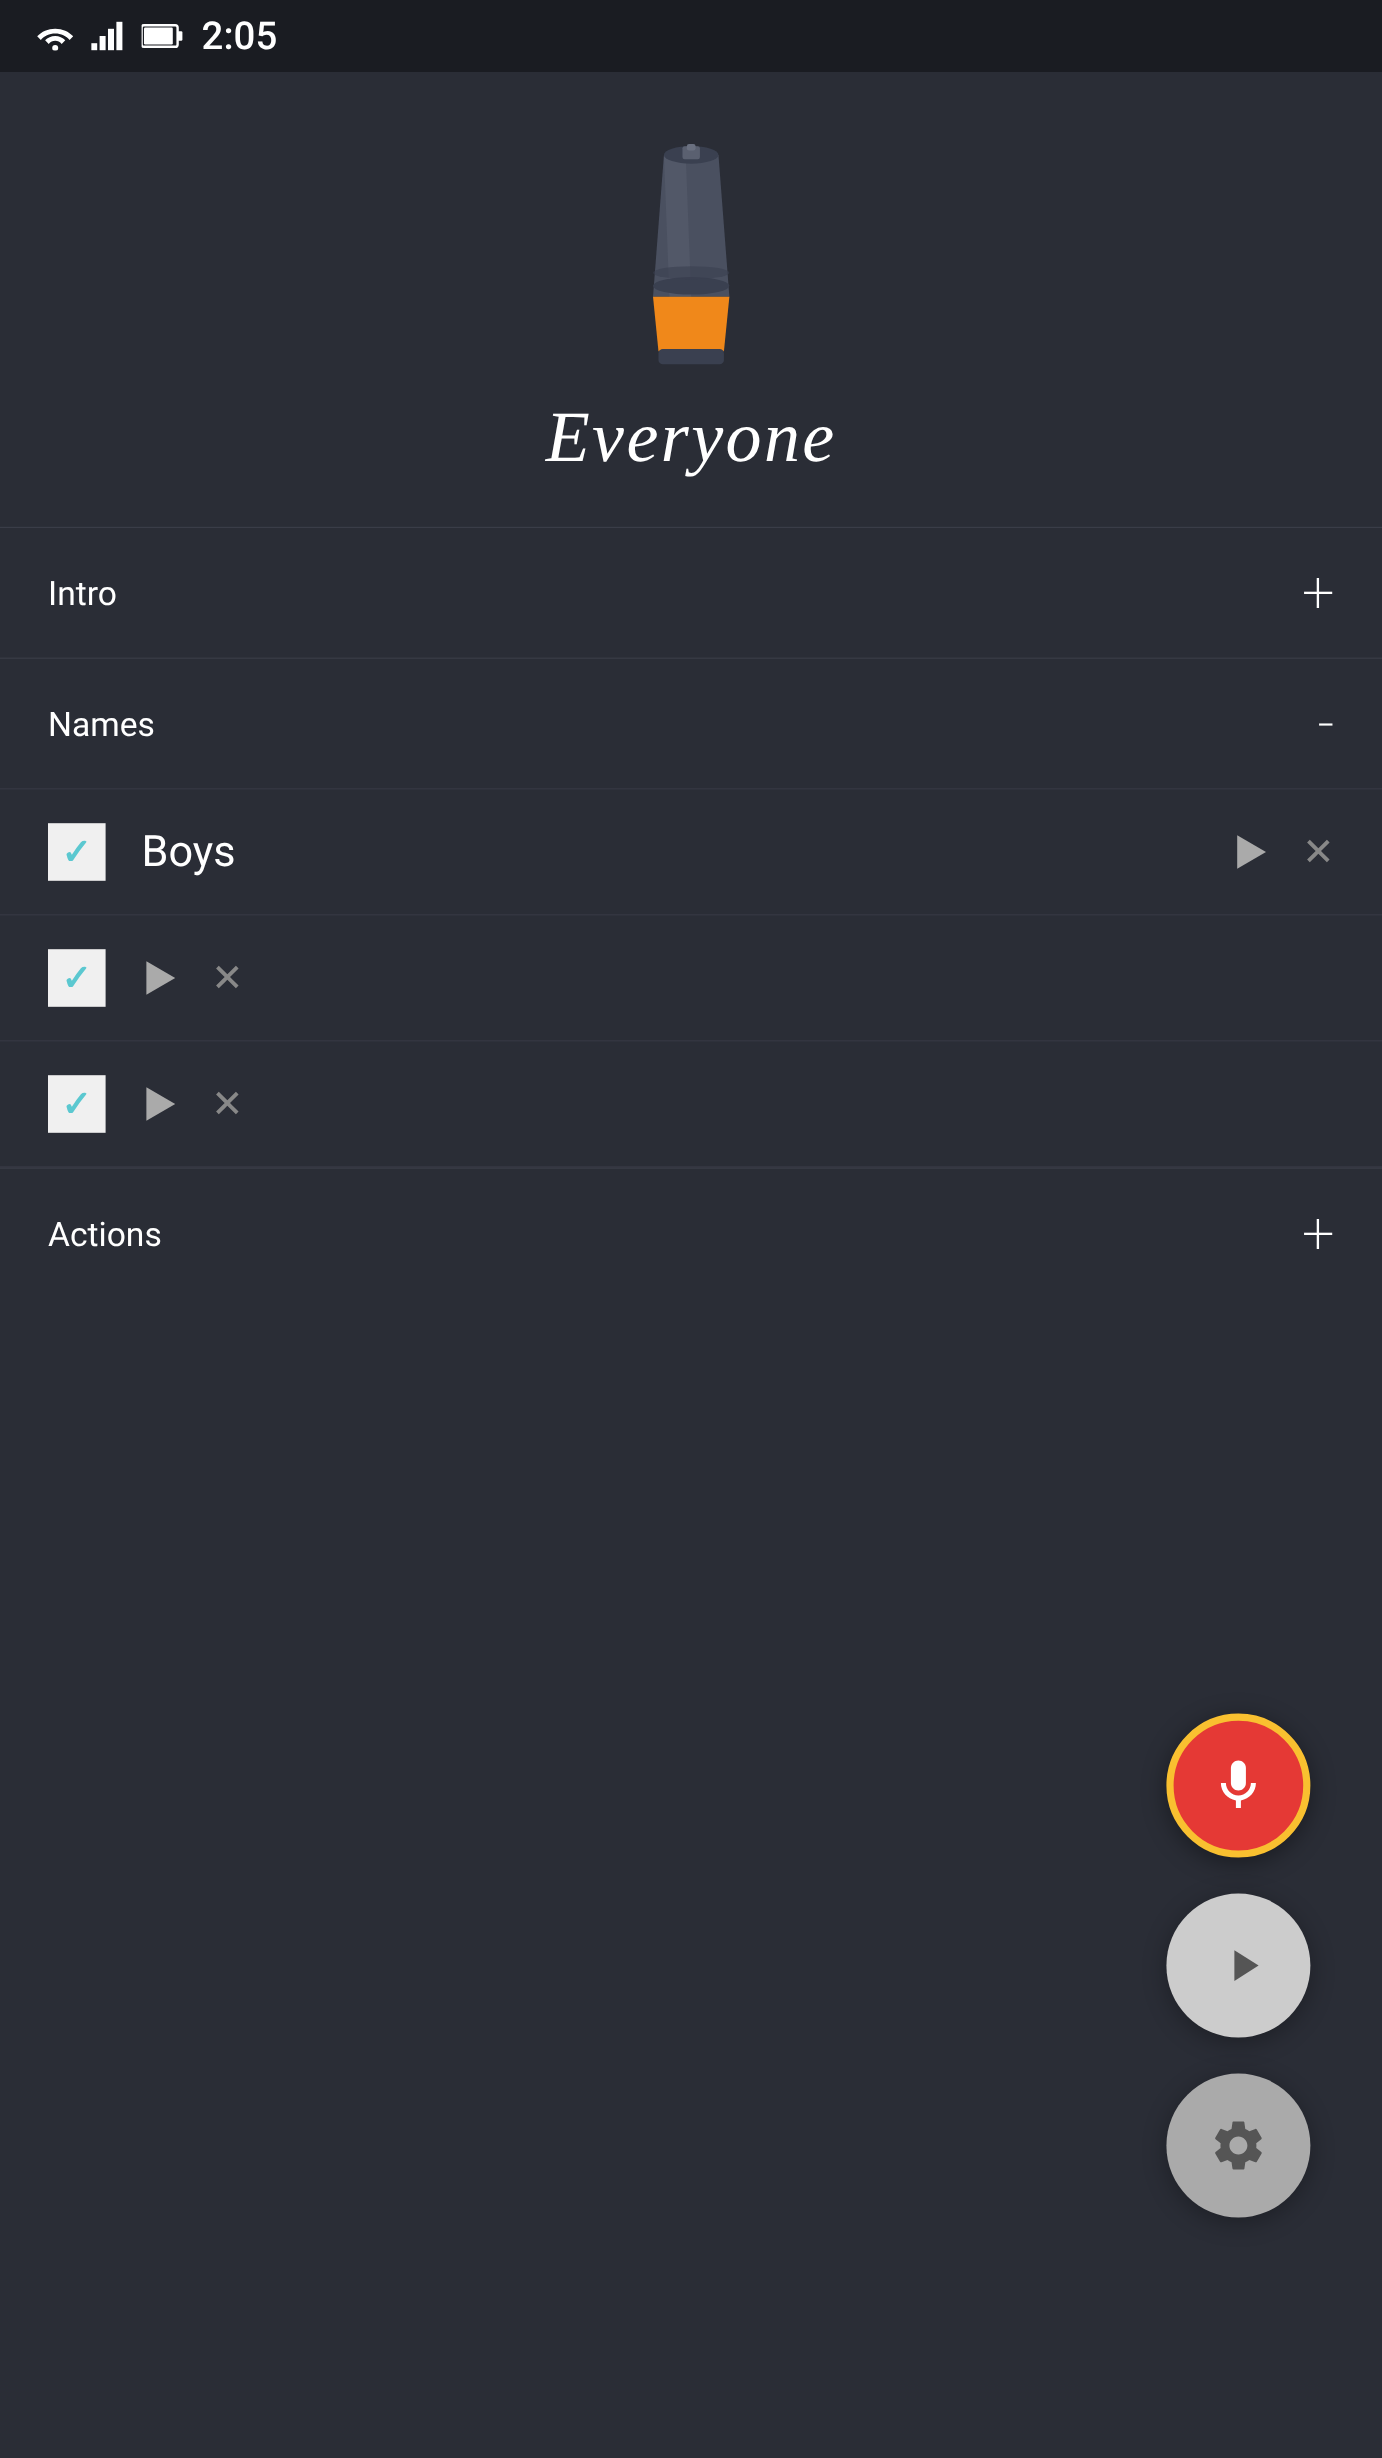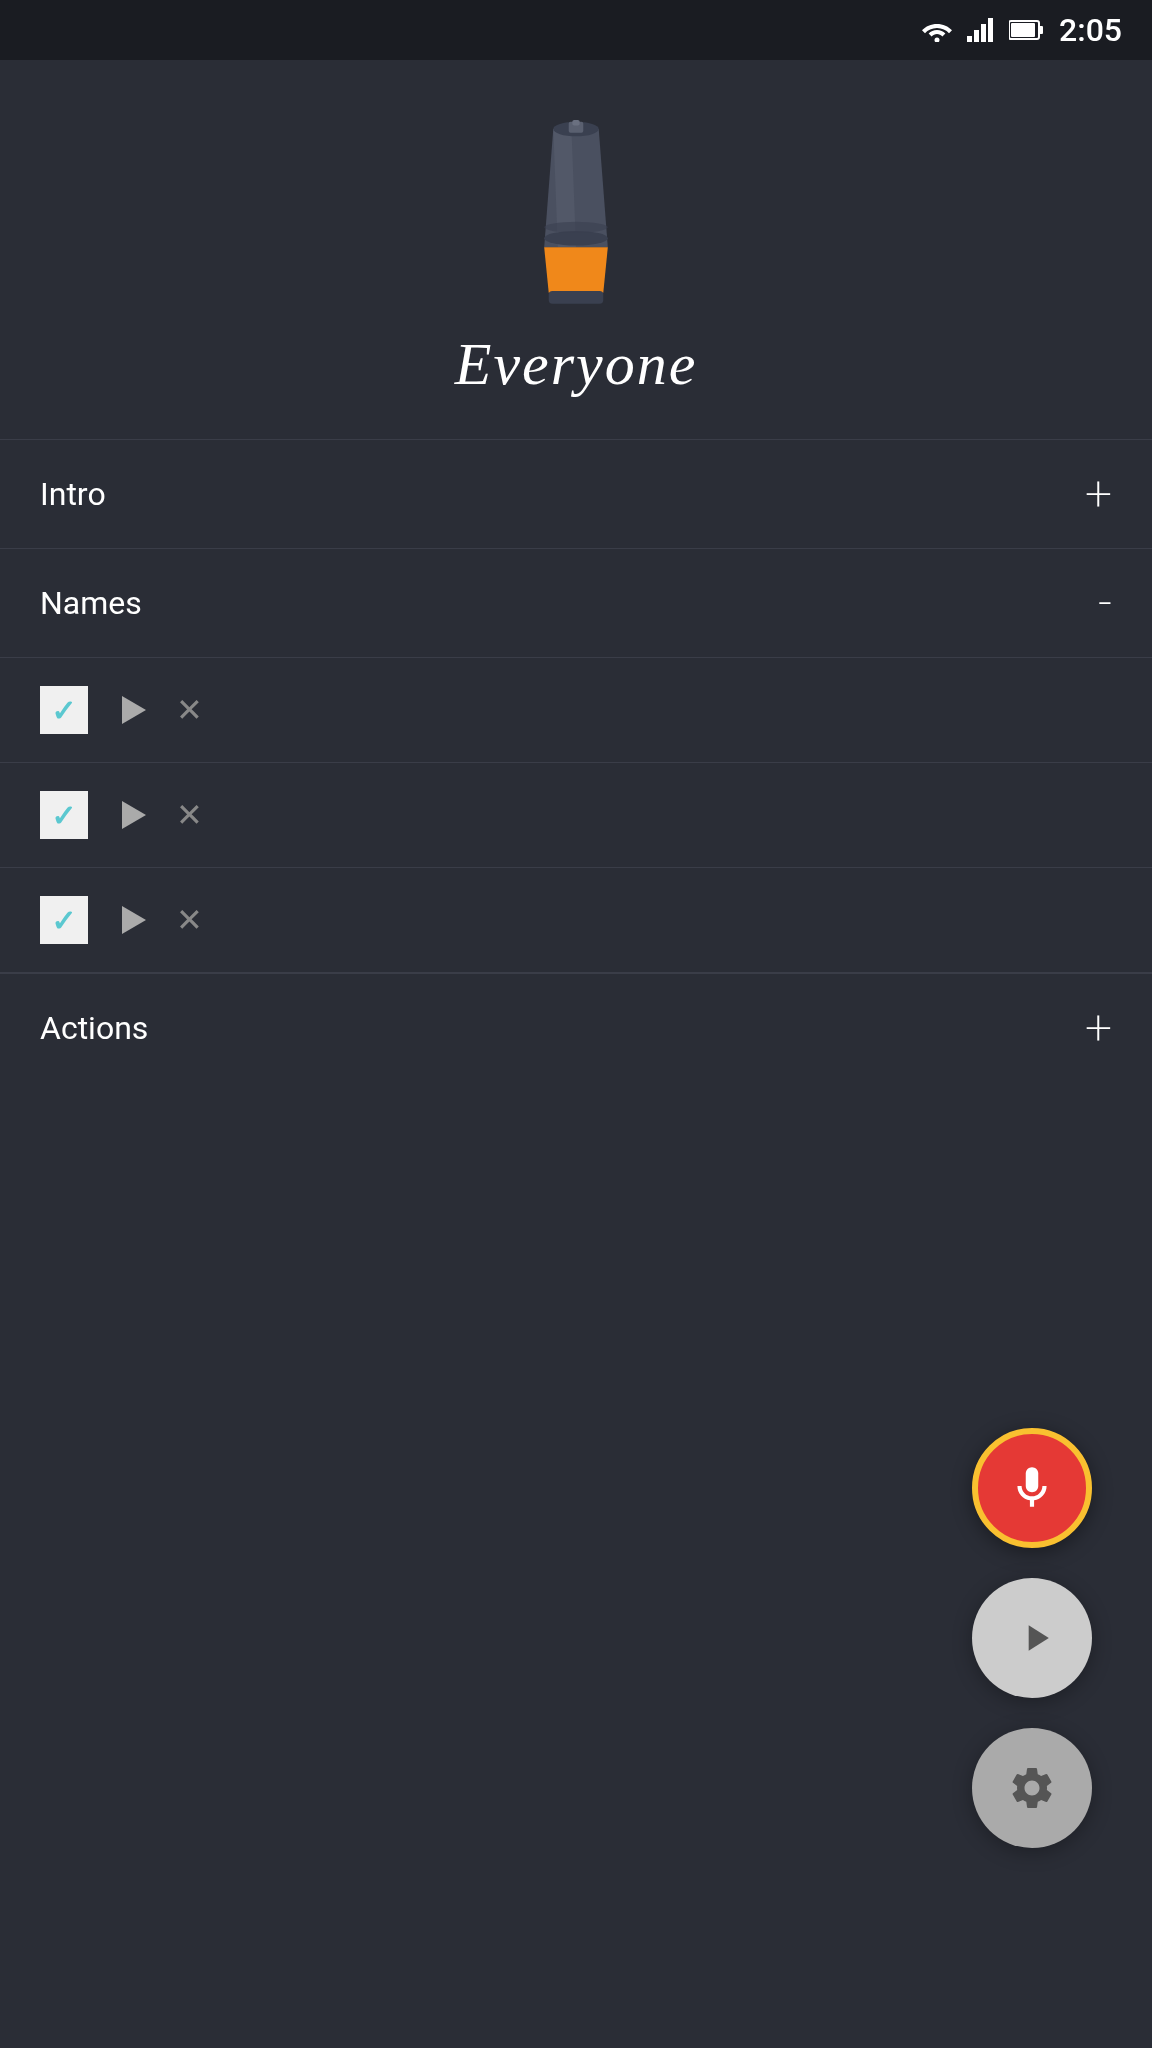--- a/index.html
+++ b/index.html
@@ -14,21 +14,20 @@
       position: relative;
     }
 
     
     .status-bar {
       width: 100%;
       height: 60px;
       background: #1a1c22;
       display: flex;
       align-items: center;
-      justify-content: flex-end;
       padding: 0 30px;
       gap: 20px;
     }
     .status-bar-icons {
       display: flex;
       align-items: center;
       gap: 14px;
     }
     .status-time {
       font-size: 32px;
@@ -63,21 +62,21 @@
     
     .section-header {
       display: flex;
       align-items: center;
       justify-content: space-between;
       padding: 30px 40px;
       cursor: pointer;
     }
 
     .section-title {
-      font-size: 32px;
+      font-size: 28px;
       font-weight: 400;
       color: #ffffff;
     }
 
     .section-action {
       font-size: 48px;
       color: #ffffff;
       font-weight: 200;
       line-height: 1;
     }
@@ -269,20 +268,21 @@
   <span class="section-title">Names</span>
   <span class="section-action">-</span>
 </div>
 
 <div class="divider"></div>
 
 <div class="list-item">
   <div class="checkbox">
     <span class="checkmark">✓</span>
   </div>
+  <span class="item-name">Boys</span>
   <div class="play-triangle"></div>
   <span class="close-x">✕</span>
 </div>
 
 <div class="list-item">
   <div class="checkbox">
     <span class="checkmark">✓</span>
   </div>
   <div class="play-triangle"></div>
   <span class="close-x">✕</span>

